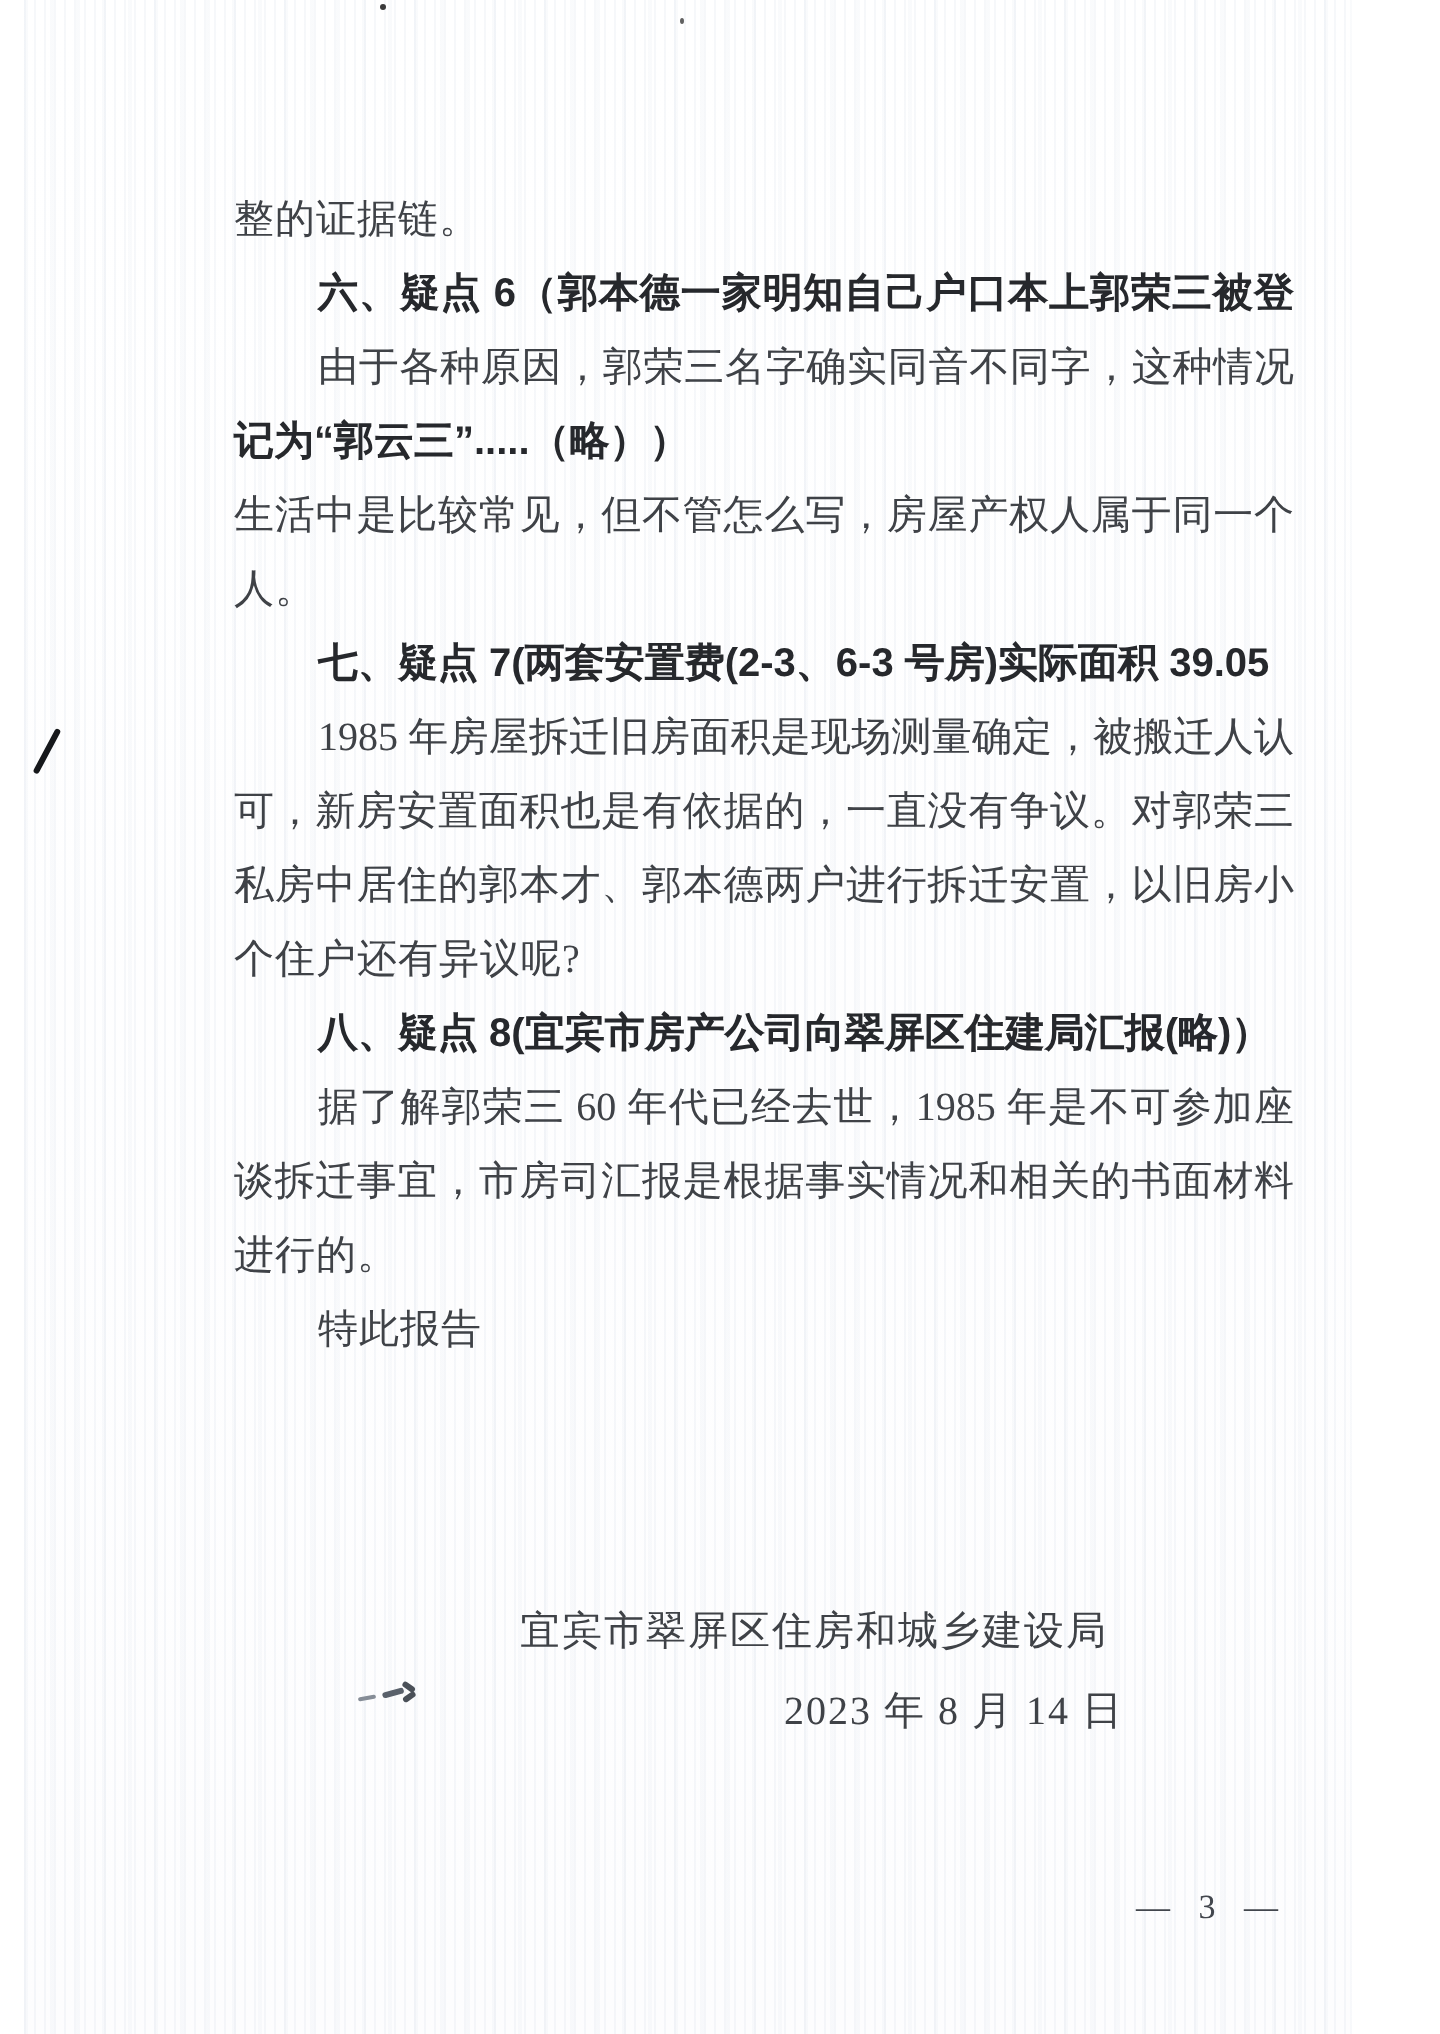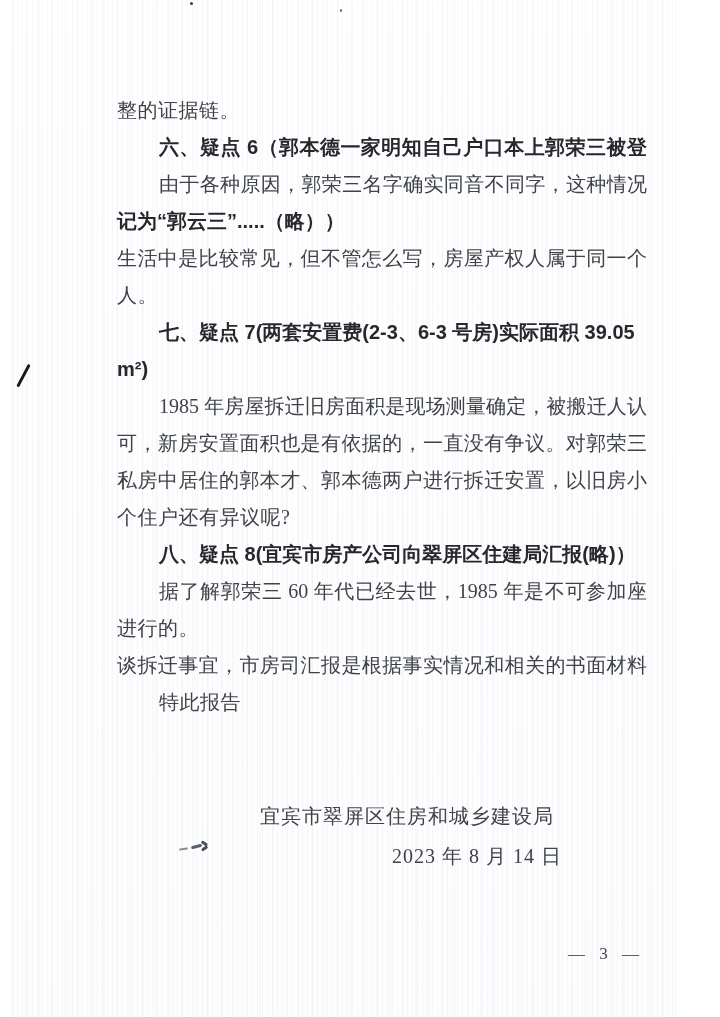--- a/index.html
+++ b/index.html
@@ -119,29 +119,28 @@
 <div class="page">
 
   <div class="content">
     <div class="line">整的证据链。</div>
     <div class="line heading indent fill">六、疑点 6（郭本德一家明知自己户口本上郭荣三被登</div>
     <div class="line indent fill">由于各种原因，郭荣三名字确实同音不同字，这种情况</div>
     <div class="line heading">记为“郭云三”.....（略））</div>
     <div class="line fill">生活中是比较常见，但不管怎么写，房屋产权人属于同一个</div>
     <div class="line">人。</div>
     <div class="line heading indent">七、疑点 7(两套安置费(2-3、6-3 号房)实际面积 39.05</div>
-    <div class="line heading">m²)</div>
     <div class="line indent fill">1985 年房屋拆迁旧房面积是现场测量确定，被搬迁人认</div>
     <div class="line fill">可，新房安置面积也是有依据的，一直没有争议。对郭荣三</div>
     <div class="line fill">私房中居住的郭本才、郭本德两户进行拆迁安置，以旧房小</div>
     <div class="line">个住户还有异议呢?</div>
     <div class="line heading indent">八、疑点 8(宜宾市房产公司向翠屏区住建局汇报(略)）</div>
     <div class="line indent fill">据了解郭荣三 60 年代已经去世，1985 年是不可参加座</div>
+    <div class="line fill">谈拆迁事宜，市房司汇报是根据事实情况和相关的书面材料</div>
     <div class="line">进行的。</div>
-    <div class="line fill">谈拆迁事宜，市房司汇报是根据事实情况和相关的书面材料</div>
     <div class="line indent">特此报告</div>
   </div>
 
   <div class="sig-org">宜宾市翠屏区住房和城乡建设局</div>
   <div class="sig-date">2023 年 8 月 14 日</div>
 
   <div class="page-number">— 3 —</div>
 
   <div class="speck speck-1"></div>
   <div class="speck speck-2"></div>

